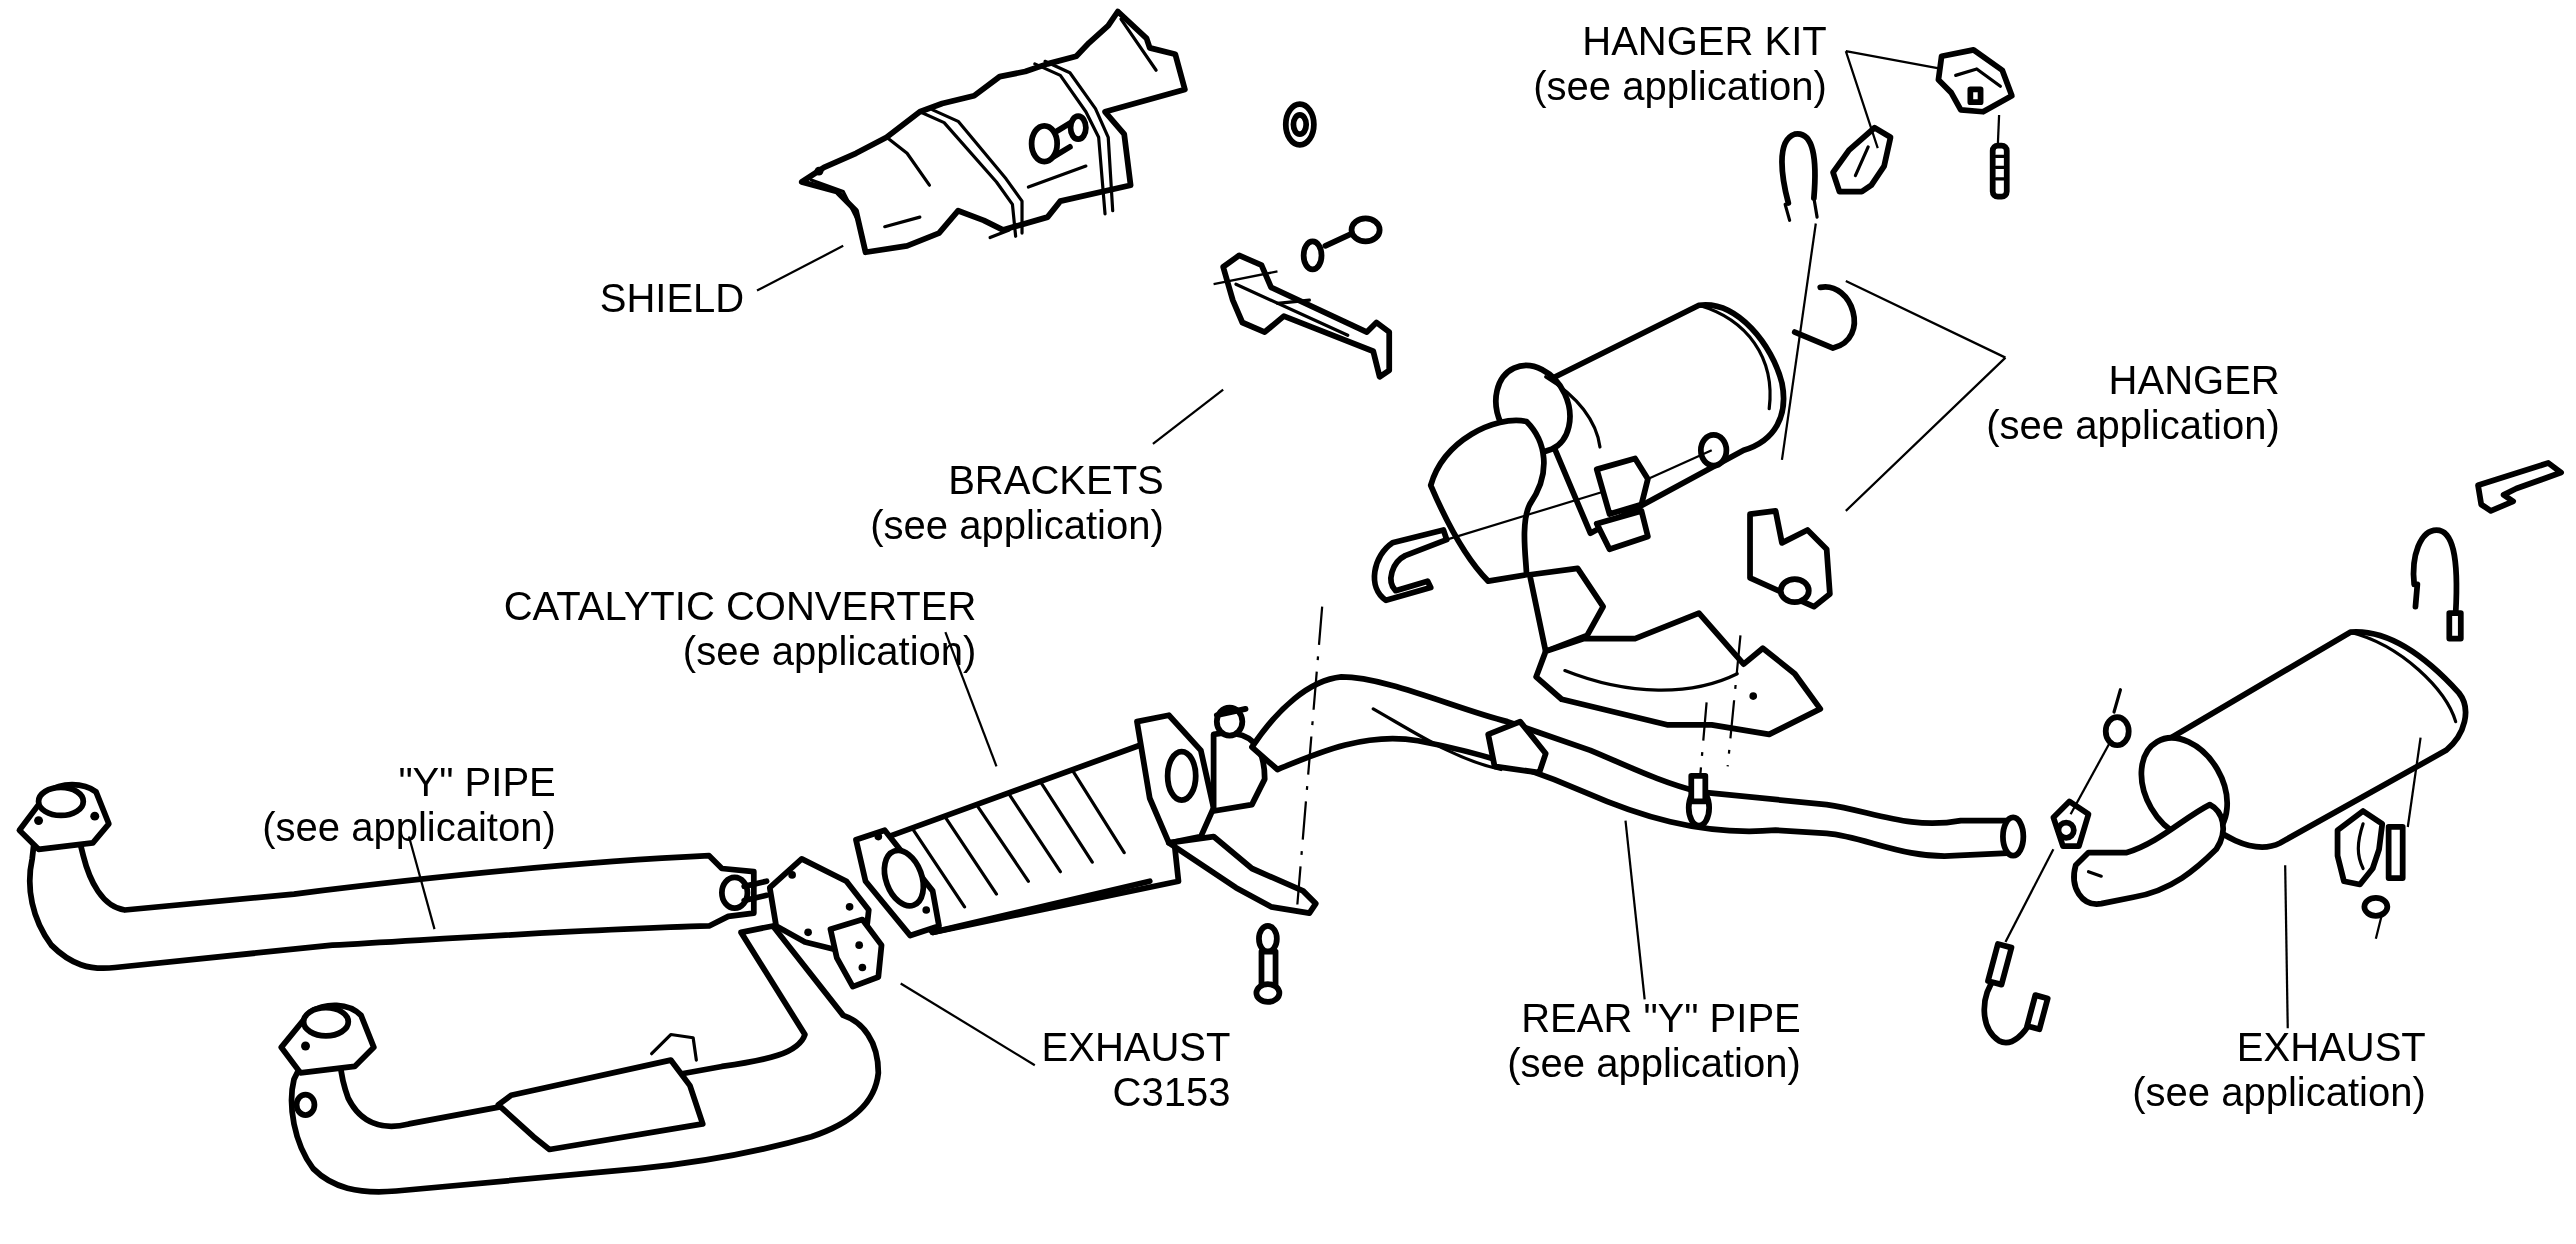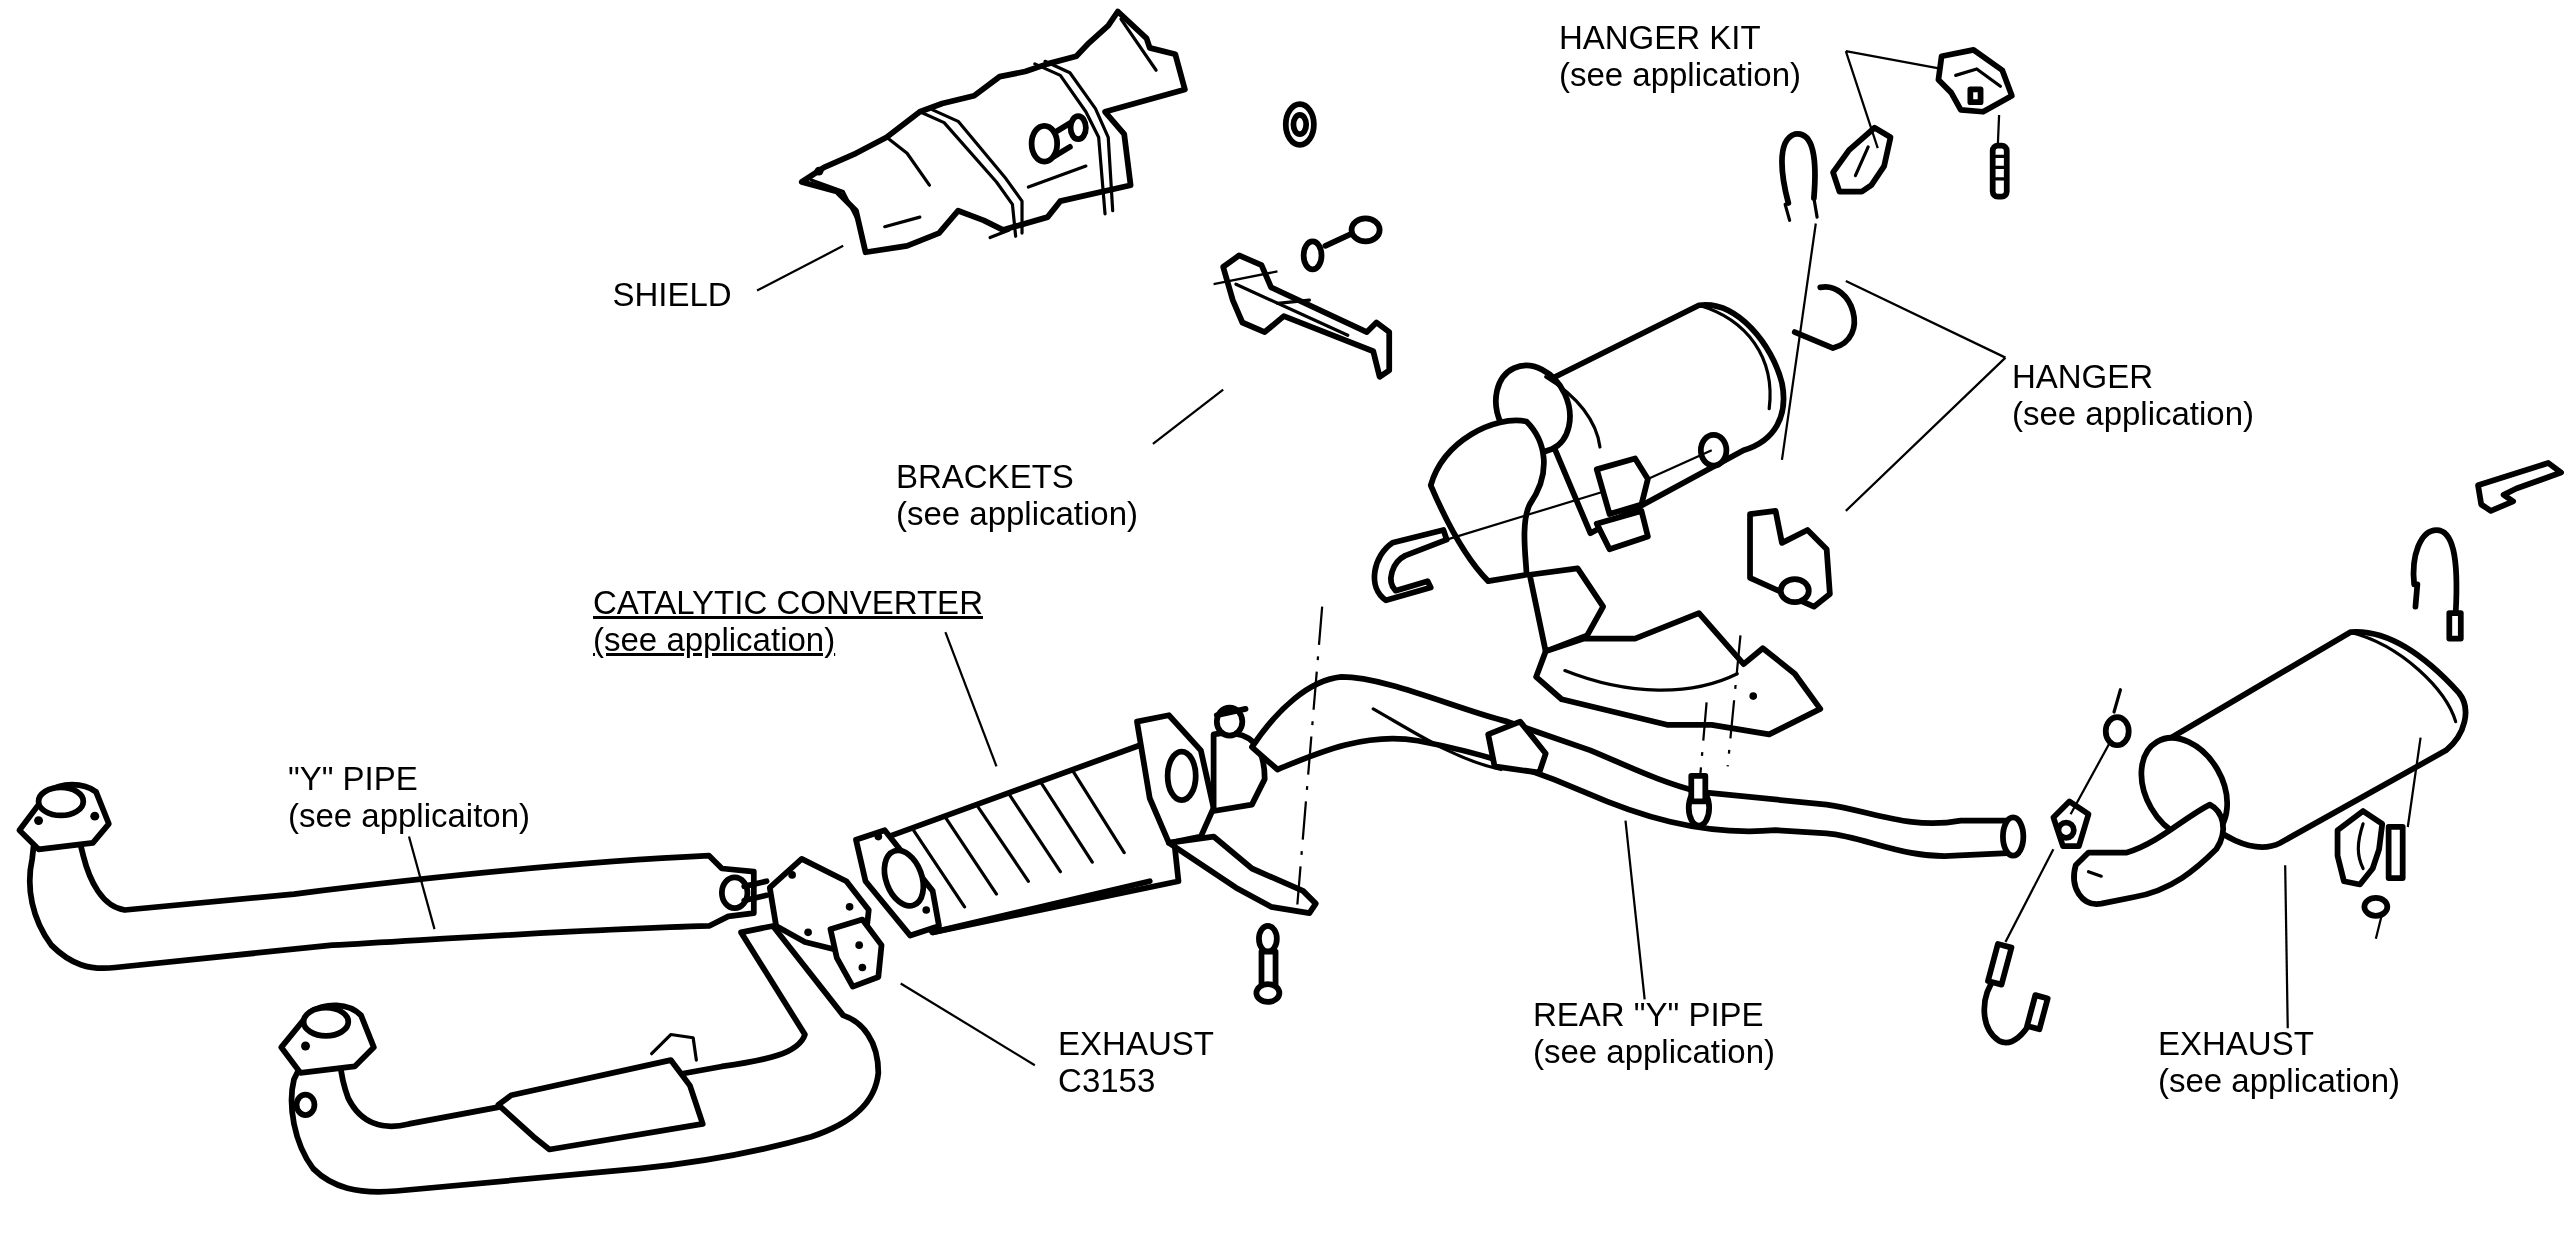--- a/index.html
+++ b/index.html
@@ -14,23 +14,23 @@
   svg#art { position: absolute; left: 0; top: 0; }
   .ln { fill: none; stroke: #000; stroke-width: 9; stroke-linejoin: round; stroke-linecap: round; }
   .ln-thin { fill: none; stroke: #000; stroke-width: 5; stroke-linejoin: round; stroke-linecap: round; }
   .fillw { fill: #fff; stroke: #000; stroke-width: 9; stroke-linejoin: round; }
   .leader { fill: none; stroke: #000; stroke-width: 3.5; }
   .dash { fill: none; stroke: #000; stroke-width: 3.5; stroke-dasharray: 60 18 6 18; }
   .dot { fill: #000; }
 
   .label {
     position: absolute;
-    text-align: left;
+    text-align: right;
     line-height: 1.13;
-    font-size: 33px;
+    font-size: 40px;
     white-space: nowrap;
     transform: translateX(-50%);
   }
   .label .l1, .label .l2 { display: block; }
   .title {
     position: absolute;
     font-weight: bold;
     font-size: 42px;
     line-height: 1.12;
     text-align: center;
@@ -236,21 +236,21 @@
   <div class="label" style="left:1017px; top:418px;margin-top:40px;">
     <span class="l1">BRACKETS</span>
     <span class="l2">(see application)</span>
   </div>
 
   <div class="label" style="left:2133px; top:358px;">
     <span class="l1">HANGER</span>
     <span class="l2">(see application)</span>
   </div>
 
-  <div class="label" style="left:788px; top:584px;text-decoration:underline;">
+  <div class="label" style="left:740px; top:584px;">
     <span class="l1">CATALYTIC CONVERTER</span>
     <span class="l2">(see application)</span>
   </div>
 
   <div class="label" style="left:409px; top:760px;">
     <span class="l1">"Y" PIPE</span>
     <span class="l2">(see applicaiton)</span>
   </div>
 
   <div class="label" style="left:1136px; top:1025px;">

